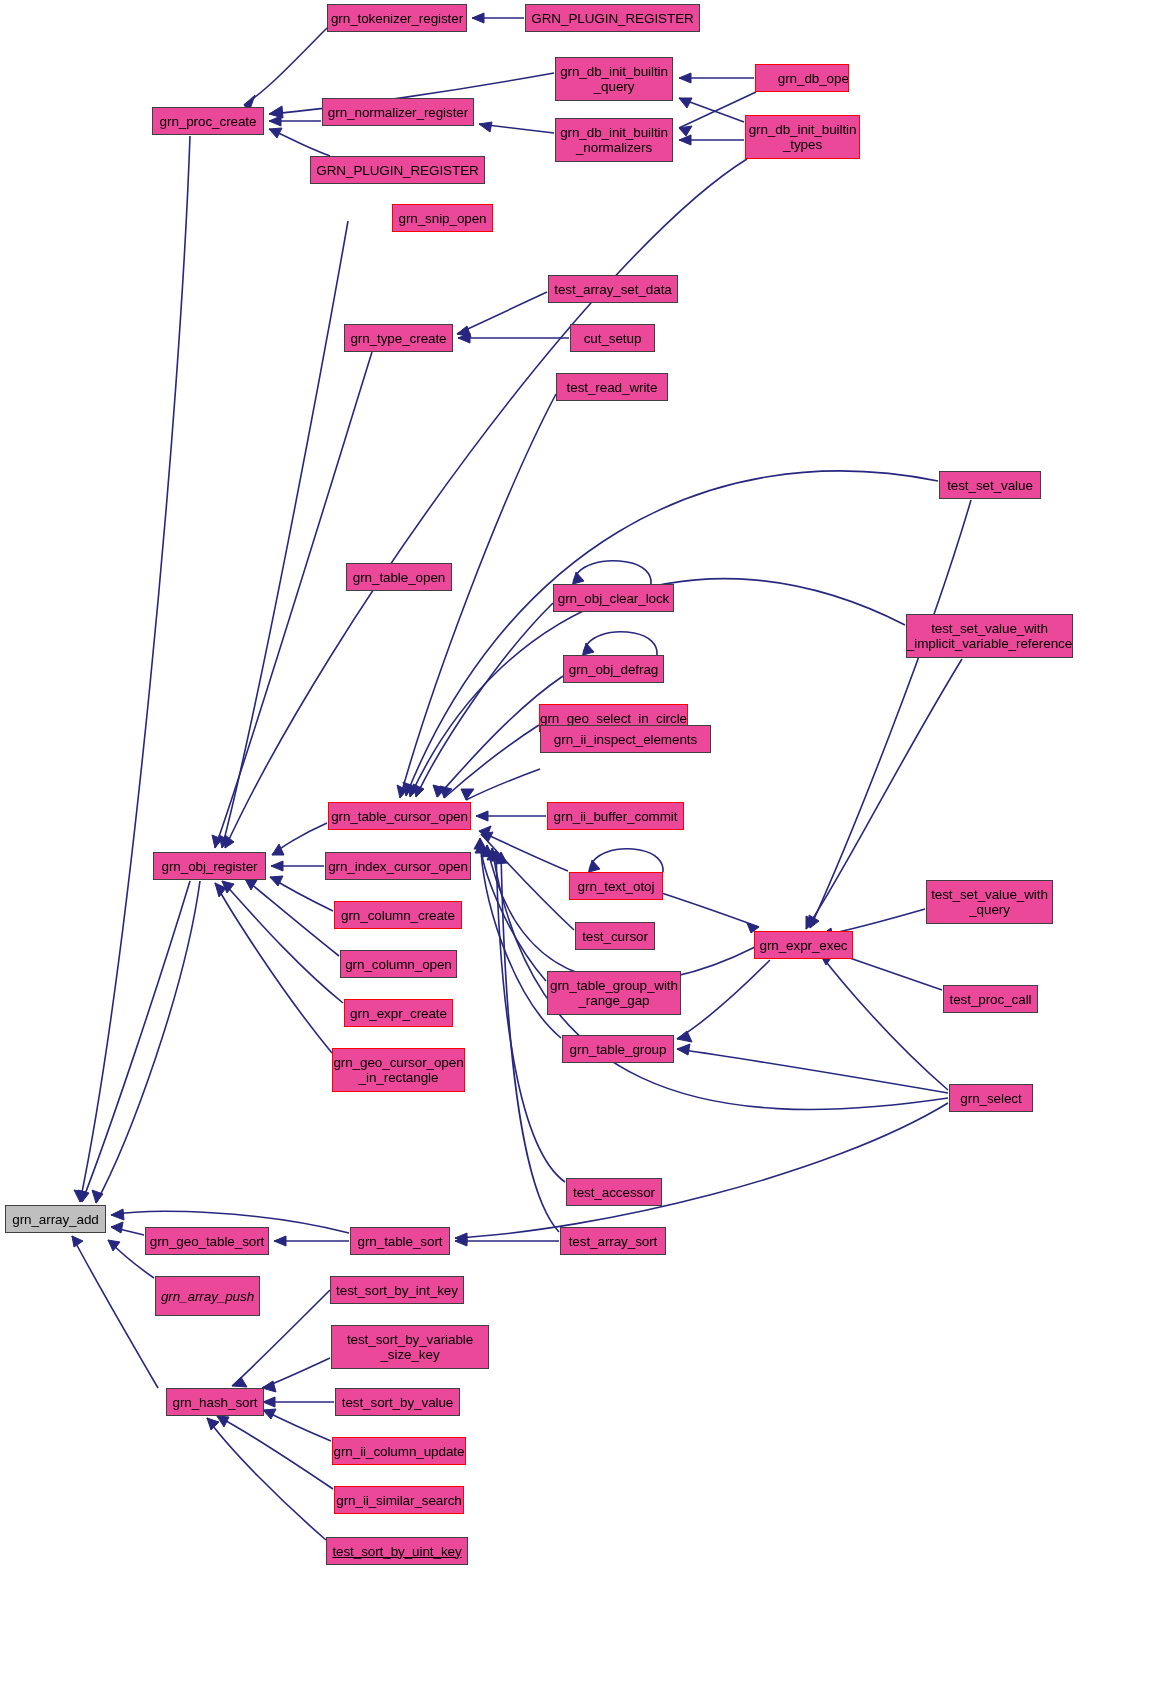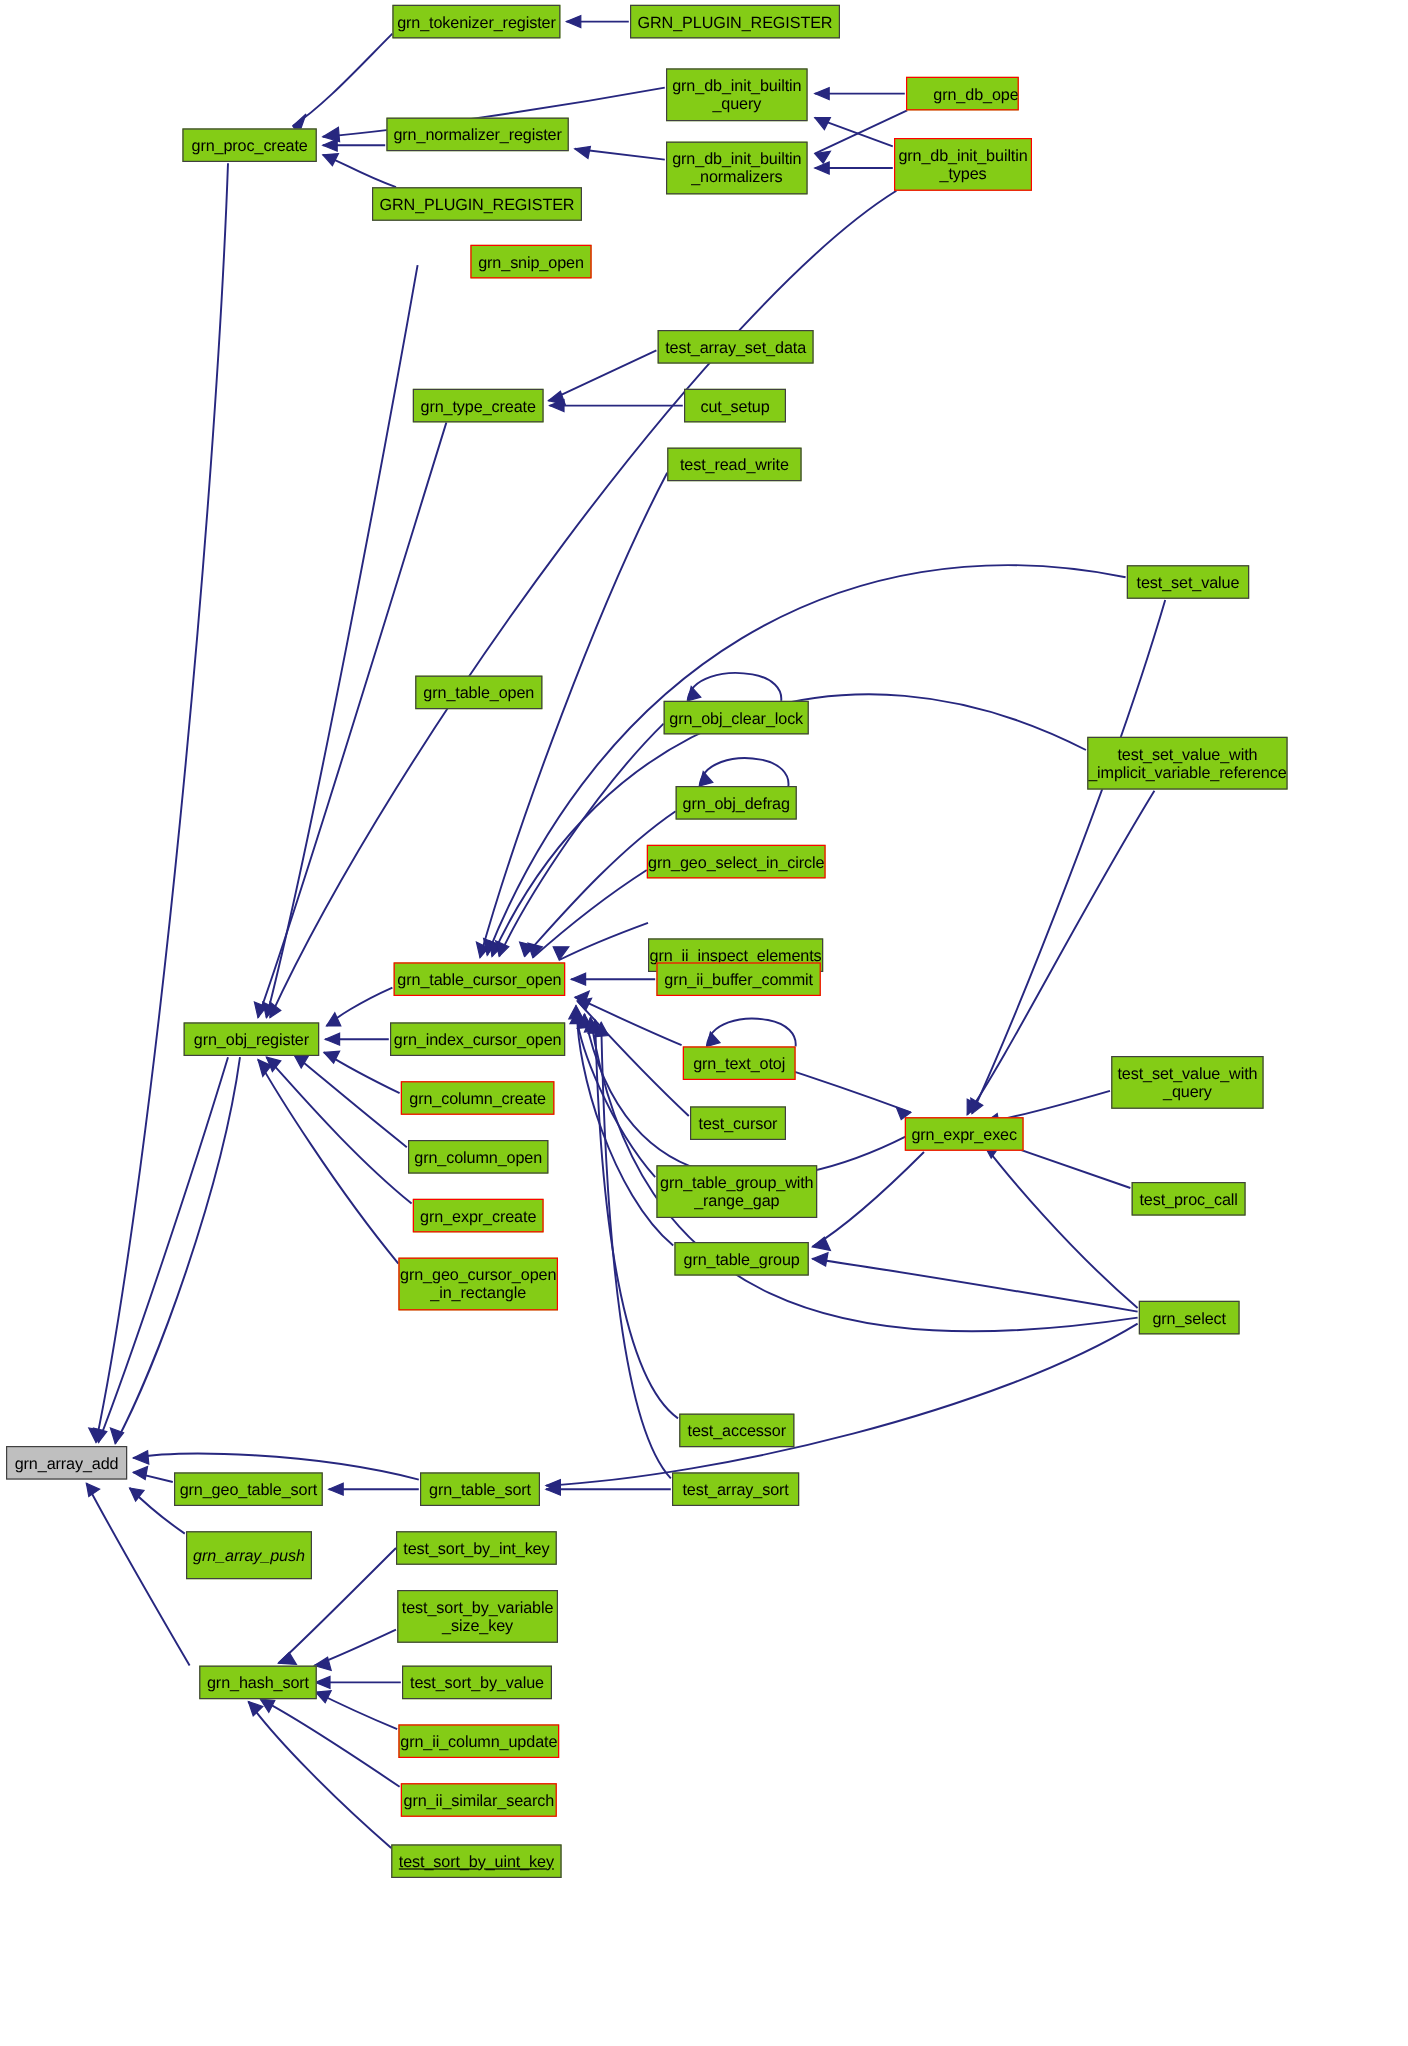--- a/index.html
+++ b/index.html
@@ -26,21 +26,21 @@
     stroke: #27277f;
     stroke-width: 1.6;
   }
   .node-box {
     position: absolute;
     box-sizing: border-box;
     display: flex;
     align-items: center;
     justify-content: center;
     text-align: center;
-    background: #84cc16;
+    background: #ec4899;
     color: #000000;
     font-size: 13.5px;
     line-height: 15px;
     letter-spacing: -0.1px;
     white-space: pre-line;
     overflow: hidden;
   }
   .node-box.black {
     border: 1.6px solid #404040;
   }
@@ -204,21 +204,21 @@
       <div class="node-box black" style="left: 344px; top: 324px; width: 109px; height: 28px;">grn_type_create</div>
       <div class="node-box black" style="left: 570px; top: 324px; width: 85px; height: 28px;">cut_setup</div>
       <div class="node-box black" style="left: 556px; top: 373px; width: 112px; height: 28px;">test_read_write</div>
       <div class="node-box black" style="left: 939px; top: 471px; width: 102px; height: 28px;">test_set_value</div>
       <div class="node-box black" style="left: 346px; top: 563px; width: 106px; height: 28px;">grn_table_open</div>
       <div class="node-box black" style="left: 553px; top: 584px; width: 121px; height: 28px;">grn_obj_clear_lock</div>
       <div class="node-box black" style="left: 906px; top: 614px; width: 167px; height: 44px;">test_set_value_with
 _implicit_variable_reference</div>
       <div class="node-box black" style="left: 563px; top: 655px; width: 101px; height: 28px;">grn_obj_defrag</div>
       <div class="node-box red" style="left: 539px; top: 704px; width: 149px; height: 28px;">grn_geo_select_in_circle</div>
-      <div class="node-box black" style="left: 540px; top: 782px; width: 146px; height: 28px;">grn_ii_inspect_elements</div>
+      <div class="node-box black" style="left: 540px; top: 725px; width: 171px; height: 28px;">grn_ii_inspect_elements</div>
       <div class="node-box red" style="left: 547px; top: 802px; width: 137px; height: 28px;">grn_ii_buffer_commit</div>
       <div class="node-box red" style="left: 328px; top: 802px; width: 143px; height: 28px;">grn_table_cursor_open</div>
       <div class="node-box black" style="left: 153px; top: 852px; width: 113px; height: 28px;">grn_obj_register</div>
       <div class="node-box black" style="left: 325px; top: 852px; width: 146px; height: 28px;">grn_index_cursor_open</div>
       <div class="node-box red" style="left: 569px; top: 872px; width: 94px; height: 28px;">grn_text_otoj</div>
       <div class="node-box red" style="left: 334px; top: 901px; width: 128px; height: 28px;">grn_column_create</div>
       <div class="node-box black" style="left: 575px; top: 922px; width: 80px; height: 28px;">test_cursor</div>
       <div class="node-box black" style="left: 926px; top: 880px; width: 127px; height: 44px;">test_set_value_with
 _query</div>
       <div class="node-box red" style="left: 754px; top: 931px; width: 99px; height: 28px;">grn_expr_exec</div>
@@ -231,21 +231,21 @@
       <div class="node-box red" style="left: 332px; top: 1048px; width: 133px; height: 44px;">grn_geo_cursor_open
 _in_rectangle</div>
       <div class="node-box black" style="left: 949px; top: 1084px; width: 84px; height: 28px;">grn_select</div>
       <div class="node-box black" style="left: 566px; top: 1178px; width: 96px; height: 28px;">test_accessor</div>
       <div class="node-box current" style="left: 5px; top: 1205px; width: 101px; height: 28px;">grn_array_add</div>
       <div class="node-box black" style="left: 145px; top: 1227px; width: 124px; height: 28px;">grn_geo_table_sort</div>
       <div class="node-box black" style="left: 350px; top: 1227px; width: 100px; height: 28px;">grn_table_sort</div>
       <div class="node-box black" style="left: 560px; top: 1227px; width: 106px; height: 28px;">test_array_sort</div>
       <div class="node-box black" style="left: 155px; top: 1276px; width: 105px; height: 40px; font-style: italic;">grn_array_push</div>
       <div class="node-box black" style="left: 330px; top: 1276px; width: 134px; height: 28px;">test_sort_by_int_key</div>
-      <div class="node-box black" style="left: 331px; top: 1325px; width: 134px; height: 44px;">test_sort_by_variable
+      <div class="node-box black" style="left: 331px; top: 1325px; width: 158px; height: 44px;">test_sort_by_variable
 _size_key</div>
       <div class="node-box black" style="left: 166px; top: 1388px; width: 98px; height: 28px;">grn_hash_sort</div>
       <div class="node-box black" style="left: 335px; top: 1388px; width: 125px; height: 28px;">test_sort_by_value</div>
       <div class="node-box red" style="left: 332px; top: 1437px; width: 134px; height: 28px;">grn_ii_column_update</div>
       <div class="node-box red" style="left: 334px; top: 1486px; width: 130px; height: 28px;">grn_ii_similar_search</div>
       <div class="node-box black" style="left: 326px; top: 1537px; width: 142px; height: 28px; text-decoration: underline;">test_sort_by_uint_key</div>
     </div>
 </div>
 
 </body></html>

